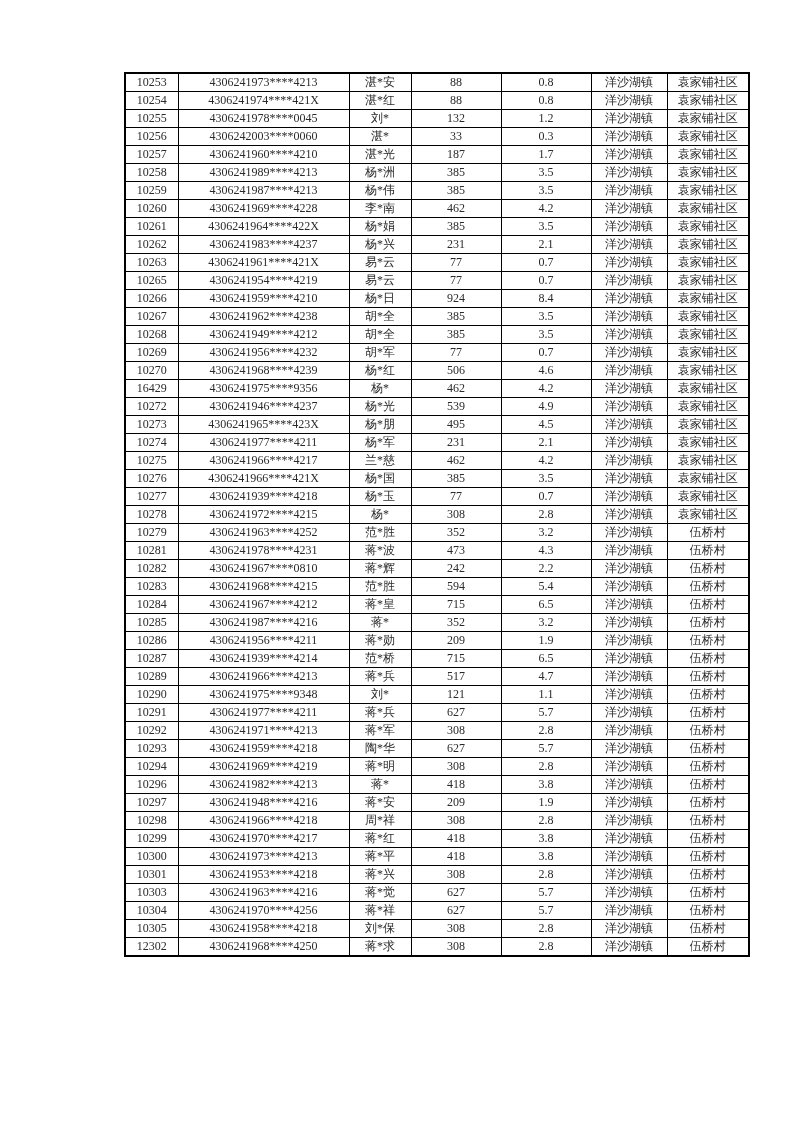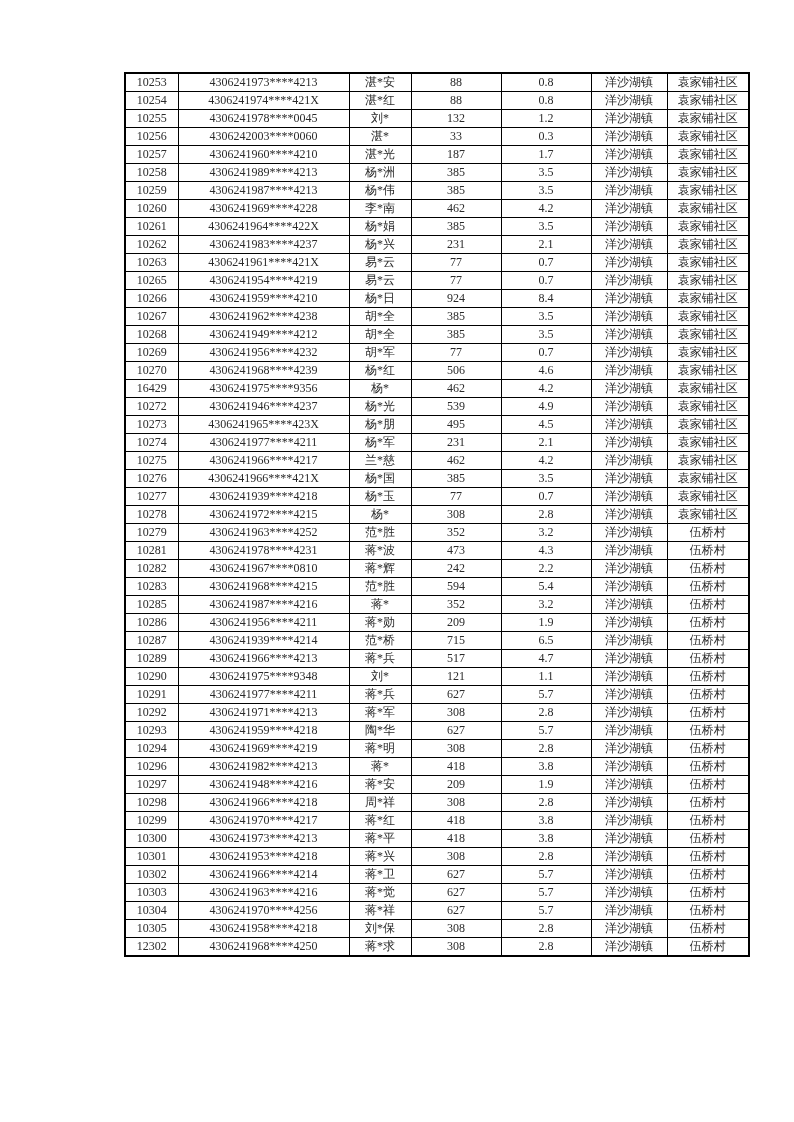--- a/index.html
+++ b/index.html
@@ -315,20 +315,29 @@
         <tr>
       <td>10283</td>
       <td>4306241968****4215</td>
       <td>范*胜</td>
       <td>594</td>
       <td>5.4</td>
       <td>洋沙湖镇</td>
       <td>伍桥村</td>
     </tr>
         <tr>
+      <td>10284</td>
+      <td>4306241967****4212</td>
+      <td>蒋*皇</td>
+      <td>715</td>
+      <td>6.5</td>
+      <td>洋沙湖镇</td>
+      <td>伍桥村</td>
+    </tr>
+        <tr>
       <td>10285</td>
       <td>4306241987****4216</td>
       <td>蒋*</td>
       <td>352</td>
       <td>3.2</td>
       <td>洋沙湖镇</td>
       <td>伍桥村</td>
     </tr>
         <tr>
       <td>10286</td>
@@ -446,29 +455,20 @@
       <td>3.8</td>
       <td>洋沙湖镇</td>
       <td>伍桥村</td>
     </tr>
         <tr>
       <td>10301</td>
       <td>4306241953****4218</td>
       <td>蒋*兴</td>
       <td>308</td>
       <td>2.8</td>
-      <td>洋沙湖镇</td>
-      <td>伍桥村</td>
-    </tr>
-        <tr>
-      <td>10302</td>
-      <td>4306241966****4214</td>
-      <td>蒋*卫</td>
-      <td>627</td>
-      <td>5.7</td>
       <td>洋沙湖镇</td>
       <td>伍桥村</td>
     </tr>
         <tr>
       <td>10303</td>
       <td>4306241963****4216</td>
       <td>蒋*觉</td>
       <td>627</td>
       <td>5.7</td>
       <td>洋沙湖镇</td>

